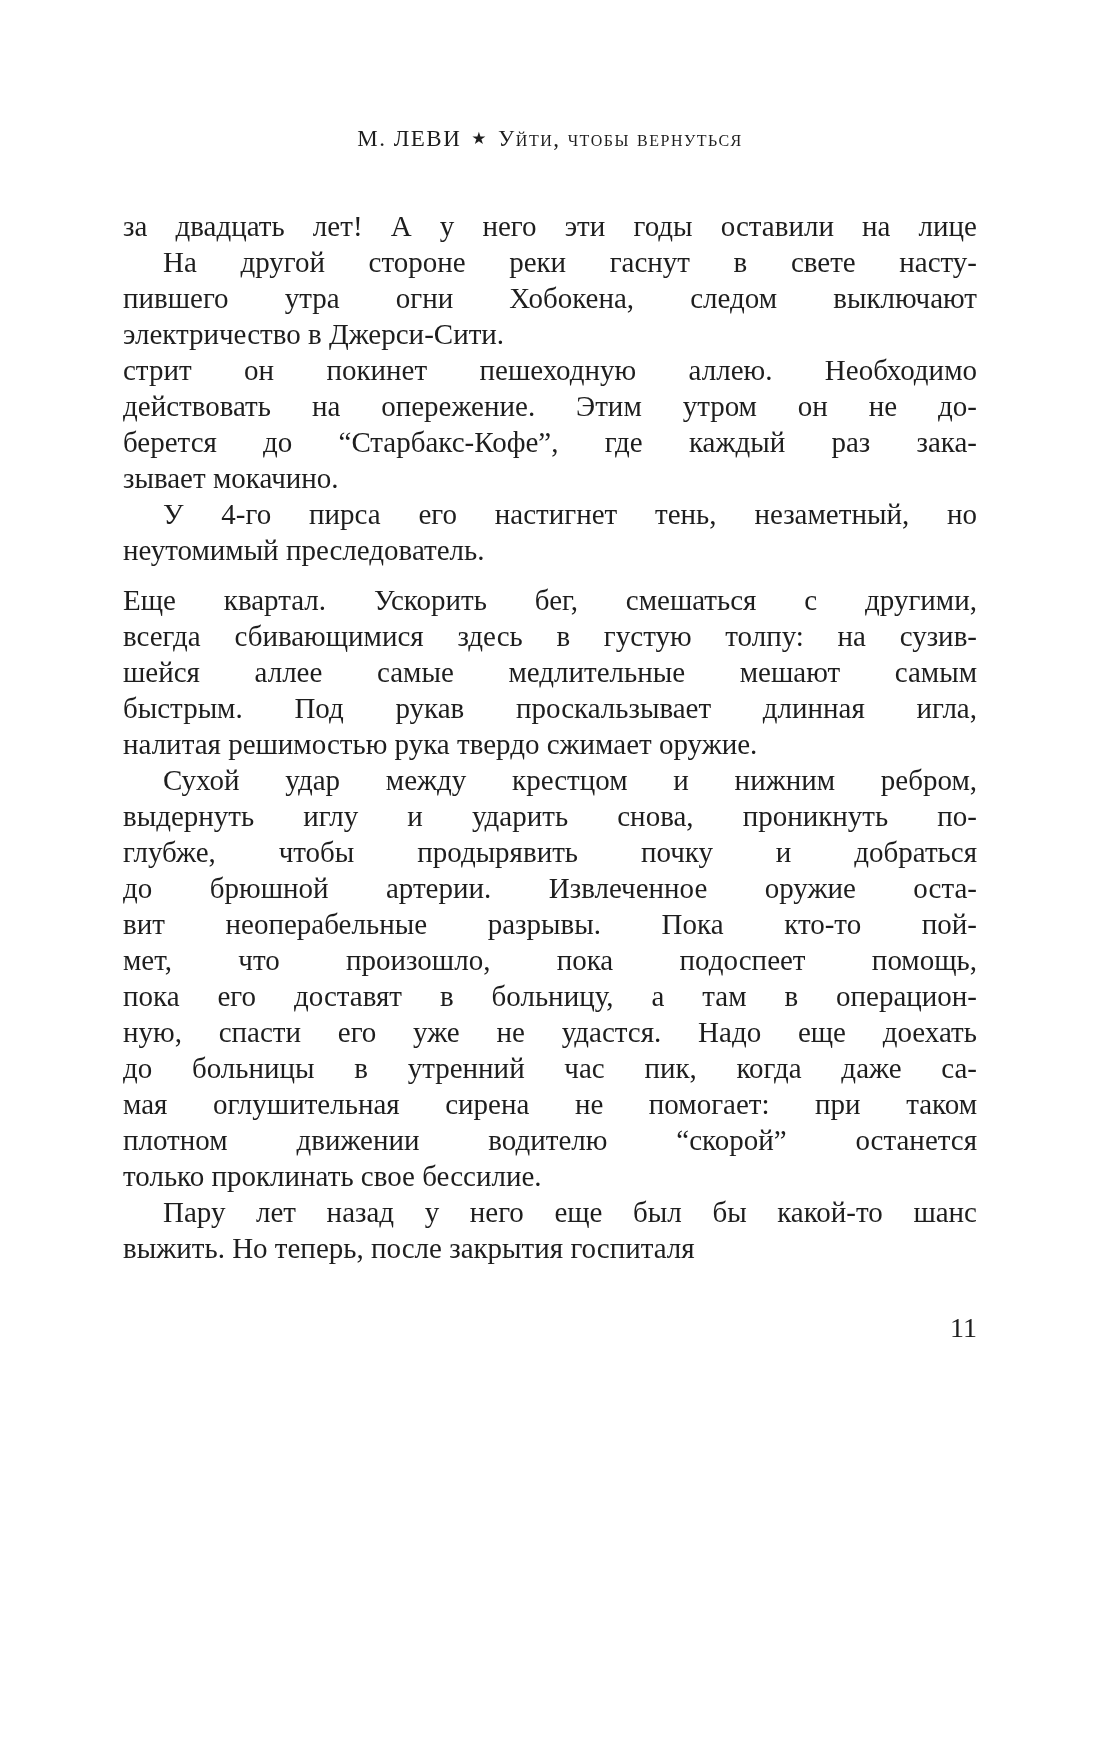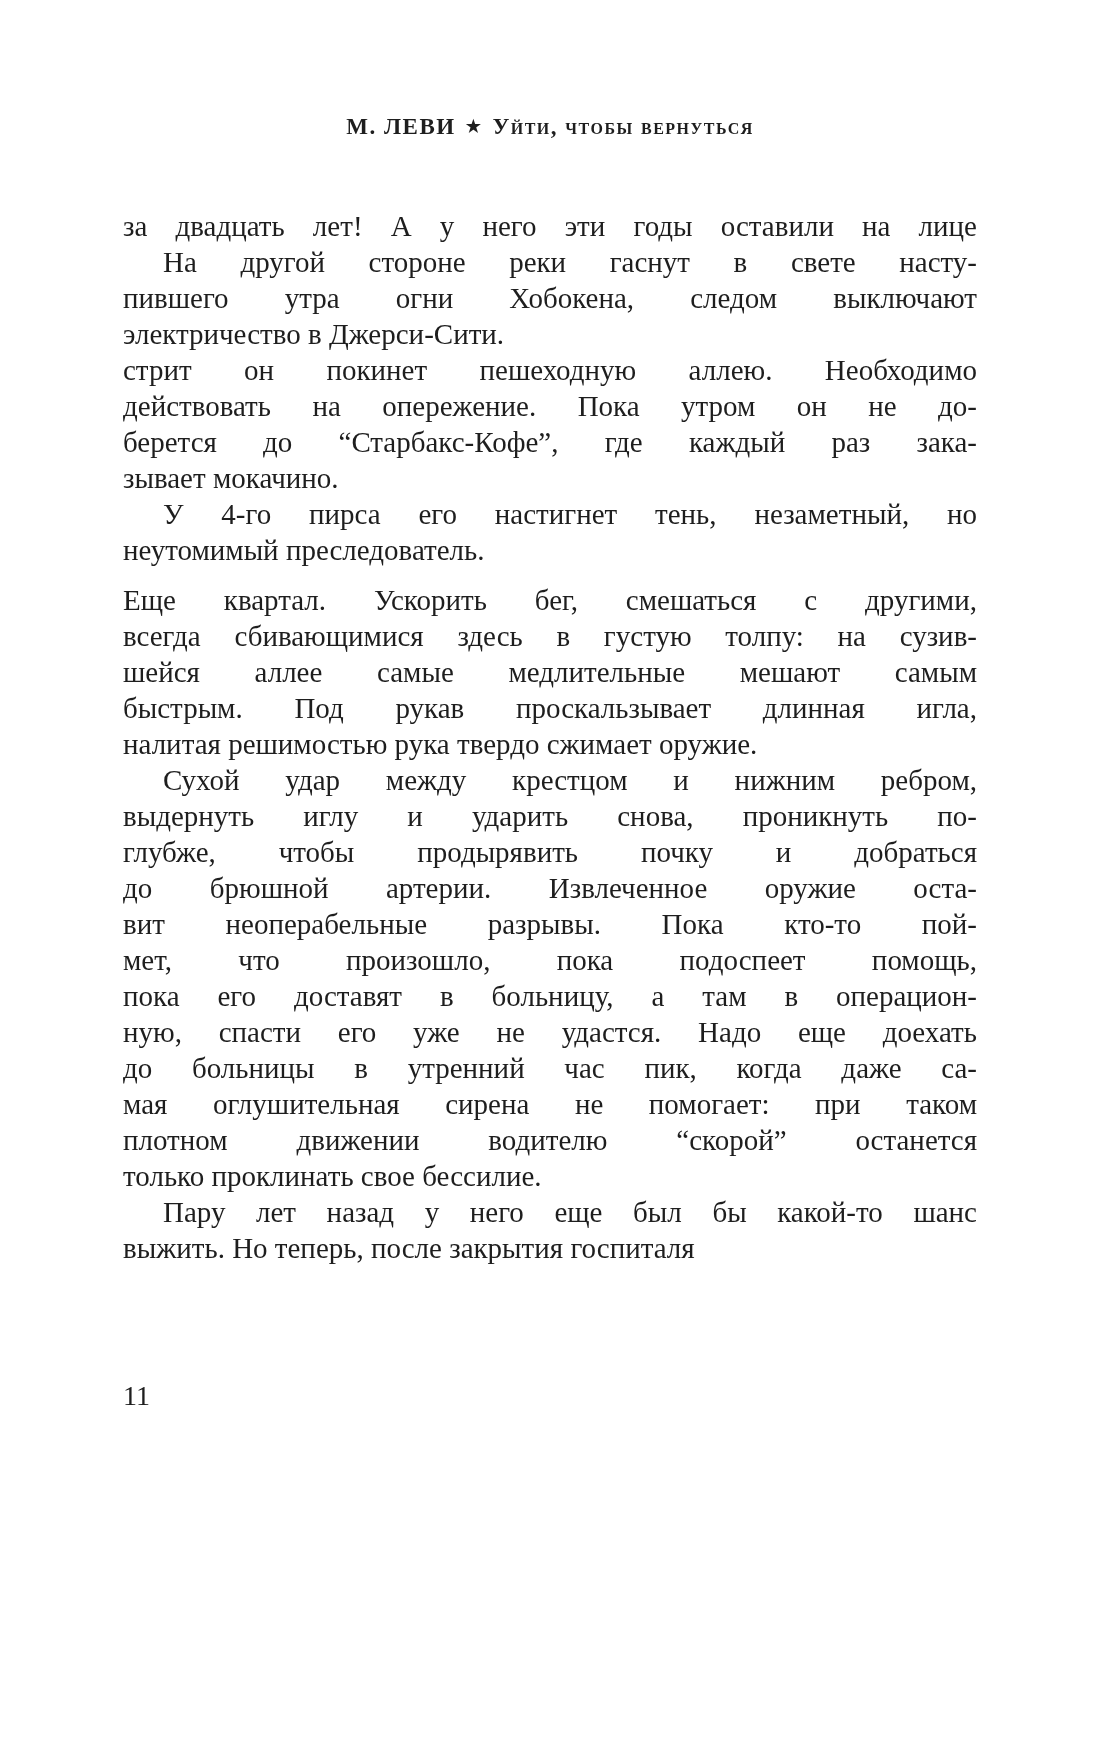--- a/index.html
+++ b/index.html
@@ -11,26 +11,26 @@
     position: relative;
     width: 1100px;
     height: 1742px;
     background: #ffffff;
     font-family: "Liberation Serif", "DejaVu Serif", serif;
     color: #1e1e1e;
     overflow: hidden;
   }
   .running-header {
     position: absolute;
-    top: 114px;
+    top: 126px;
     left: 123px;
     width: 854px;
     text-align: center;
     font-size: 23px;
-    font-weight: bold;
+    font-weight: normal;
     letter-spacing: 1.5px;
     white-space: nowrap;
   }
   .running-header .title {
     font-variant: small-caps;
   }
   .star {
     display: inline-block;
     font-size: 17px;
     margin: 0 10px;
@@ -50,23 +50,24 @@
   .para.break { margin-top: 14px; }
   .line {
     text-align: justify;
     text-align-last: justify;
     white-space: normal;
   }
   .line.last { text-align-last: left; }
   .para.indent .line.first { text-indent: 40px; }
   .page-number {
     position: absolute;
-    top: 1380px;
+    top: 1312px;
     left: 123px;
     width: 854px;
+    text-align: right;
     font-size: 28px;
   }
 </style>
 </head>
 <body>
 
 <div class="page">
 
   <div class="running-header">
     <span class="author">М. ЛЕВИ</span><span class="star">★</span><span class="title">Уйти, чтобы вернуться</span>
@@ -76,21 +77,21 @@
       <div class="para">
         <div class="line first">за двадцать лет! А у него эти годы оставили на лице</div>
       </div>
       <div class="para indent">
         <div class="line first">На другой стороне реки гаснут в свете насту-</div>
         <div class="line">пившего утра огни Хобокена, следом выключают</div>
         <div class="line last">электричество в Джерси-Сити.</div>
       </div>
       <div class="para indent">
         <div class="line">стрит он покинет пешеходную аллею. Необходимо</div>
-        <div class="line">действовать на опережение. Пока утром он не до-</div>
+        <div class="line">действовать на опережение. Этим утром он не до-</div>
         <div class="line">берется до “Старбакс-Кофе”, где каждый раз зака-</div>
         <div class="line last">зывает мокачино.</div>
       </div>
       <div class="para indent">
         <div class="line first">У 4-го пирса его настигнет тень, незаметный, но</div>
         <div class="line last">неутомимый преследователь.</div>
       </div>
       <div class="para break">
         <div class="line first">Еще квартал. Ускорить бег, смешаться с другими,</div>
         <div class="line">всегда сбивающимися здесь в густую толпу: на сузив-</div>

